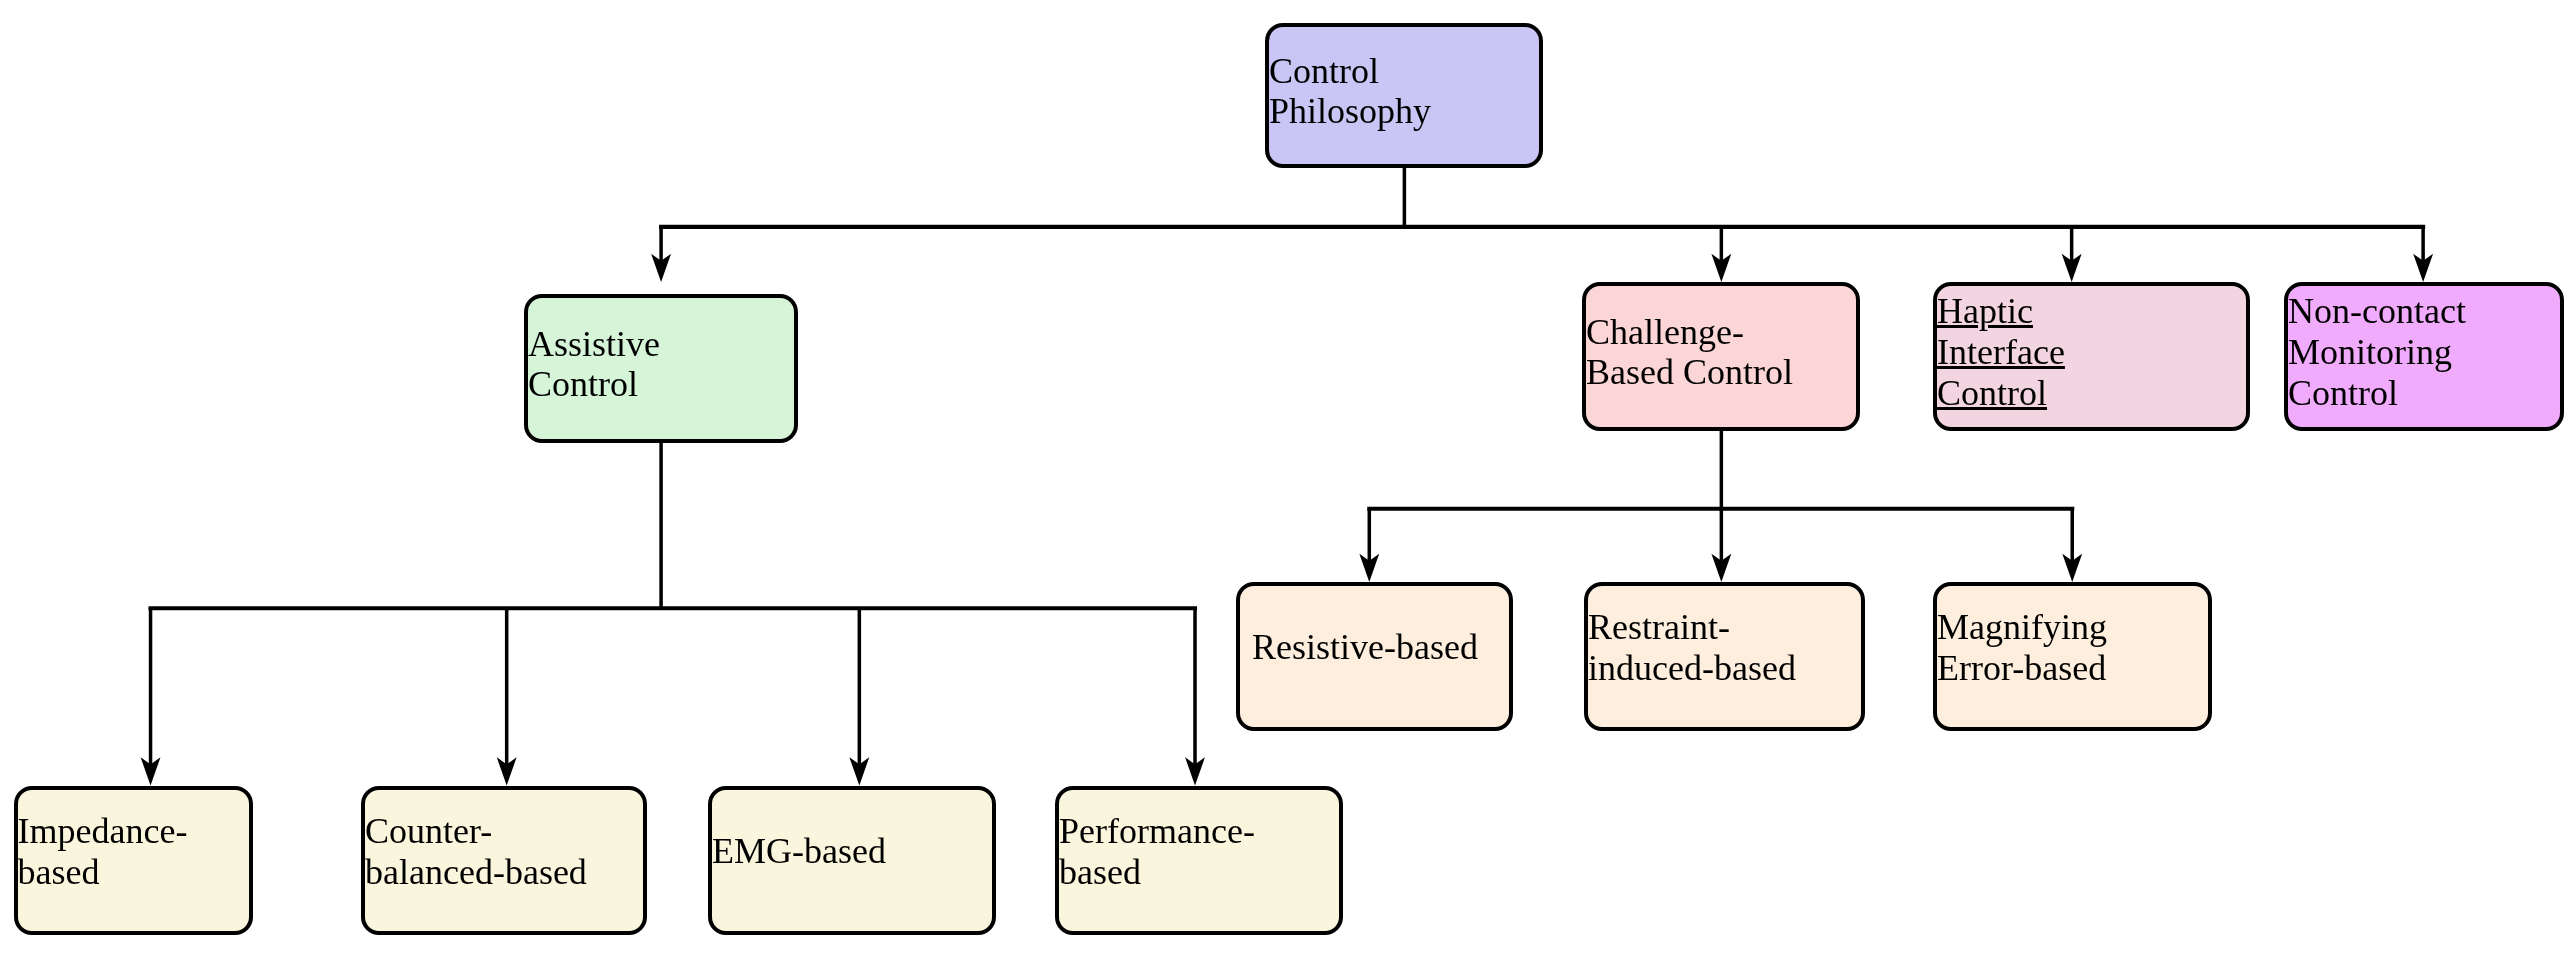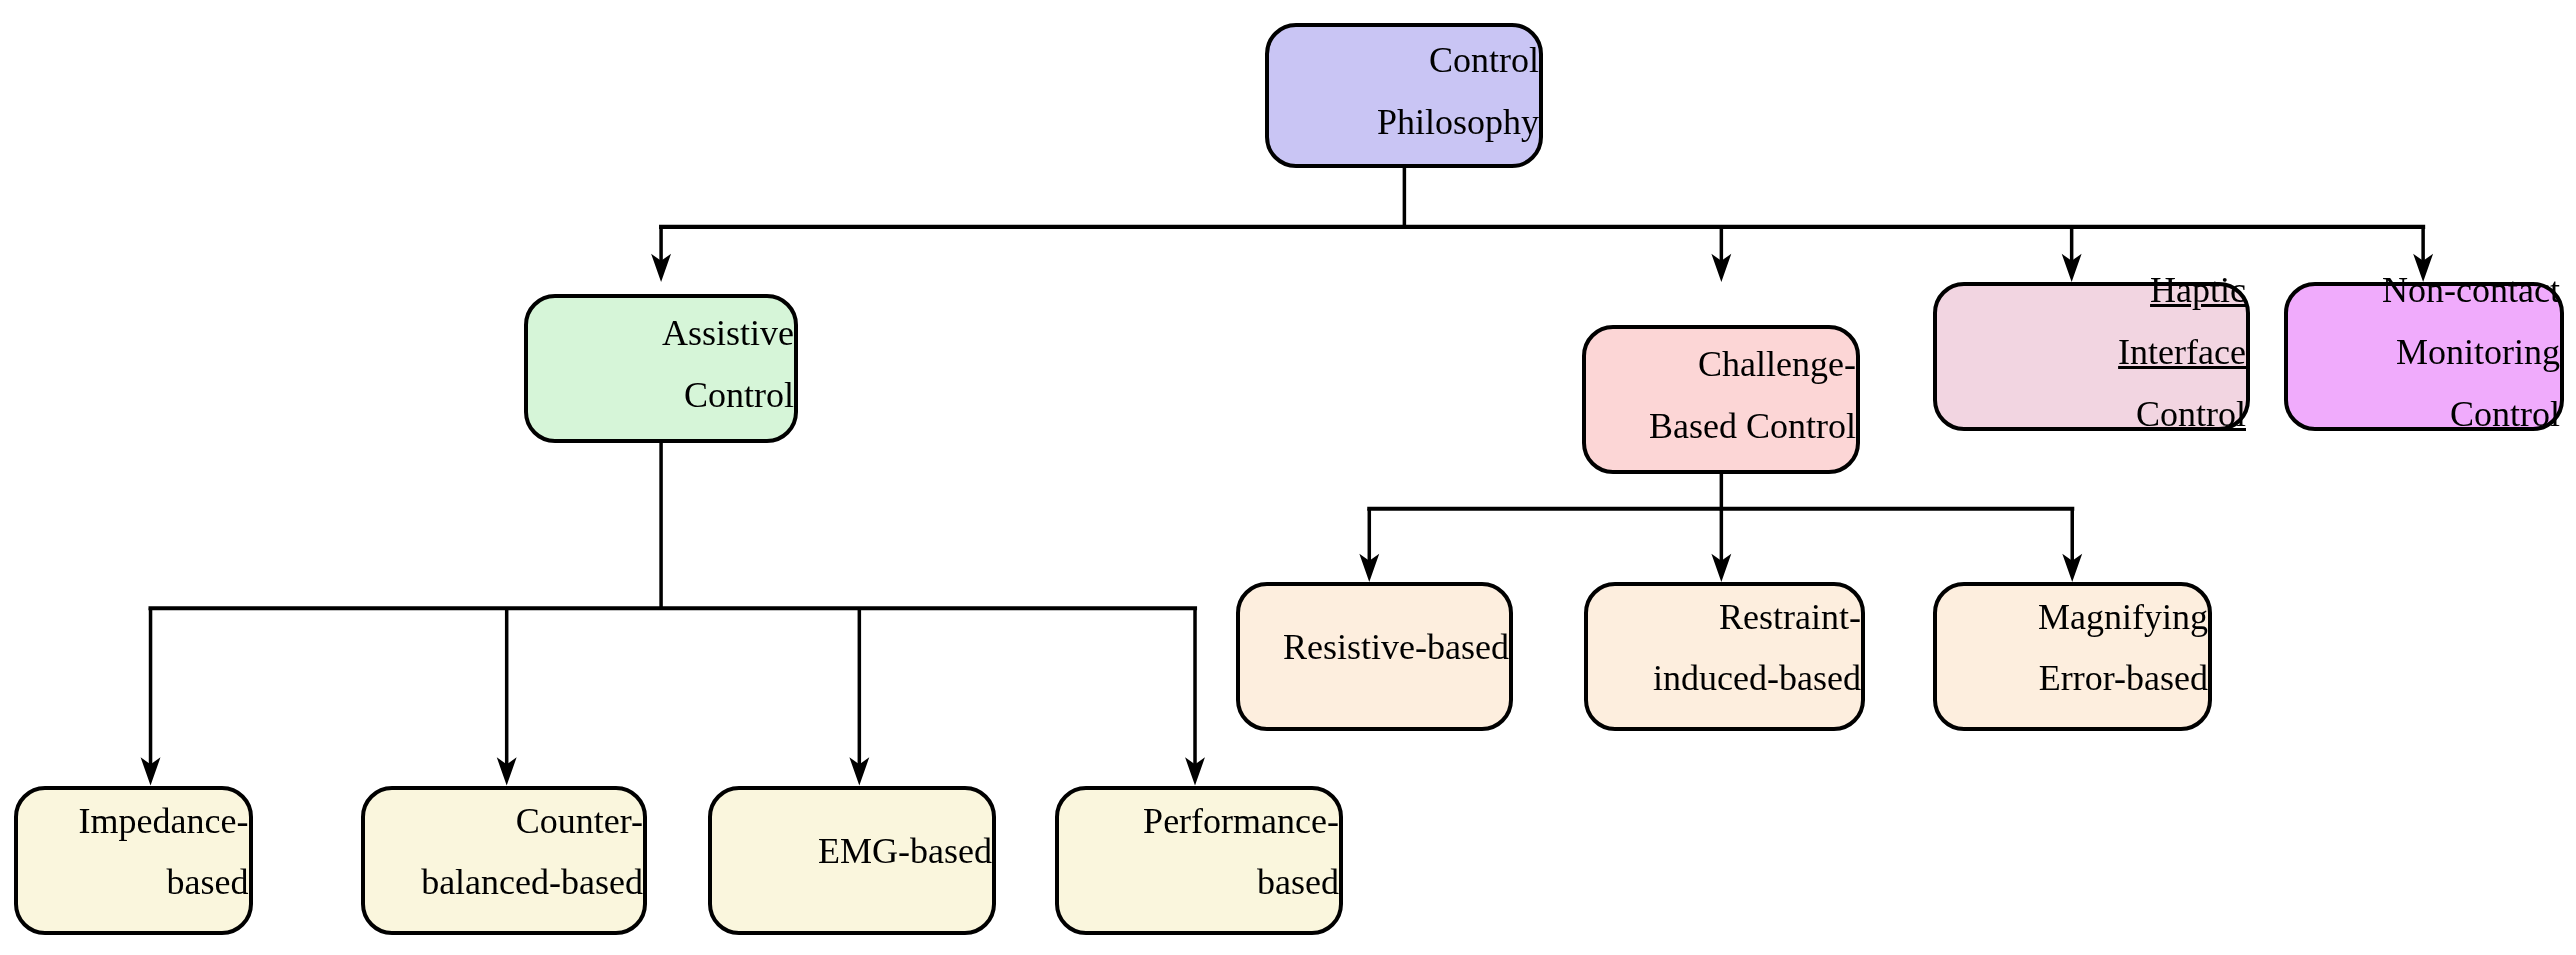--- a/index.html
+++ b/index.html
@@ -13,31 +13,30 @@
   }
   #edges-svg {
     position: absolute;
     left: 0; top: 0;
     width: 2576px; height: 955px;
   }
   .node {
     position: absolute;
     box-sizing: border-box;
     border: 4.7px solid #000000;
-    border-radius: 31px;
+    border-radius: 18px;
     display: flex;
     flex-direction: column;
     justify-content: center;
-    align-items: flex-end;
+    align-items: flex-start;
     text-align: center;
     color: #000000;
     font-size: 36px;
     line-height: 1.13;
     padding-bottom: 8.2px;
-    gap: 21px;
   }
   .node.child { padding-bottom: 17.5px; }
   .ln { display: block; white-space: nowrap; }
 
   
   .n-root        { left: 1265px; top: 23px;   width: 278px; height: 145px; }
   
   .n-assistive   { left: 524px;  top: 282px;  width: 274px; height: 149px; }
   .n-challenge   { left: 1582px; top: 282px;  width: 278px; height: 149px; }
   .n-haptic      { left: 1933px; top: 282px;  width: 317px; height: 149px; text-decoration: underline; }
@@ -103,21 +102,21 @@
   <div class="node n-root" style="background-color: rgb(201, 197, 244);">
     <span class="ln">Control</span>
     <span class="ln">Philosophy</span>
   </div>
 
   <div class="node n-assistive" style="background-color: rgb(214, 245, 216); margin-top: 12px;">
     <span class="ln">Assistive</span>
     <span class="ln">Control</span>
   </div>
 
-  <div class="node n-challenge" style="background-color: rgb(252, 214, 214); margin-top: 43px;">
+  <div class="node n-challenge" style="background-color: rgb(252, 214, 214);">
     <span class="ln">Challenge-</span>
     <span class="ln">Based Control</span>
   </div>
 
   <div class="node n-haptic" style="background-color: rgb(242, 213, 225);">
     <span class="ln">Haptic</span>
     <span class="ln">Interface</span>
     <span class="ln">Control</span>
   </div>
 

